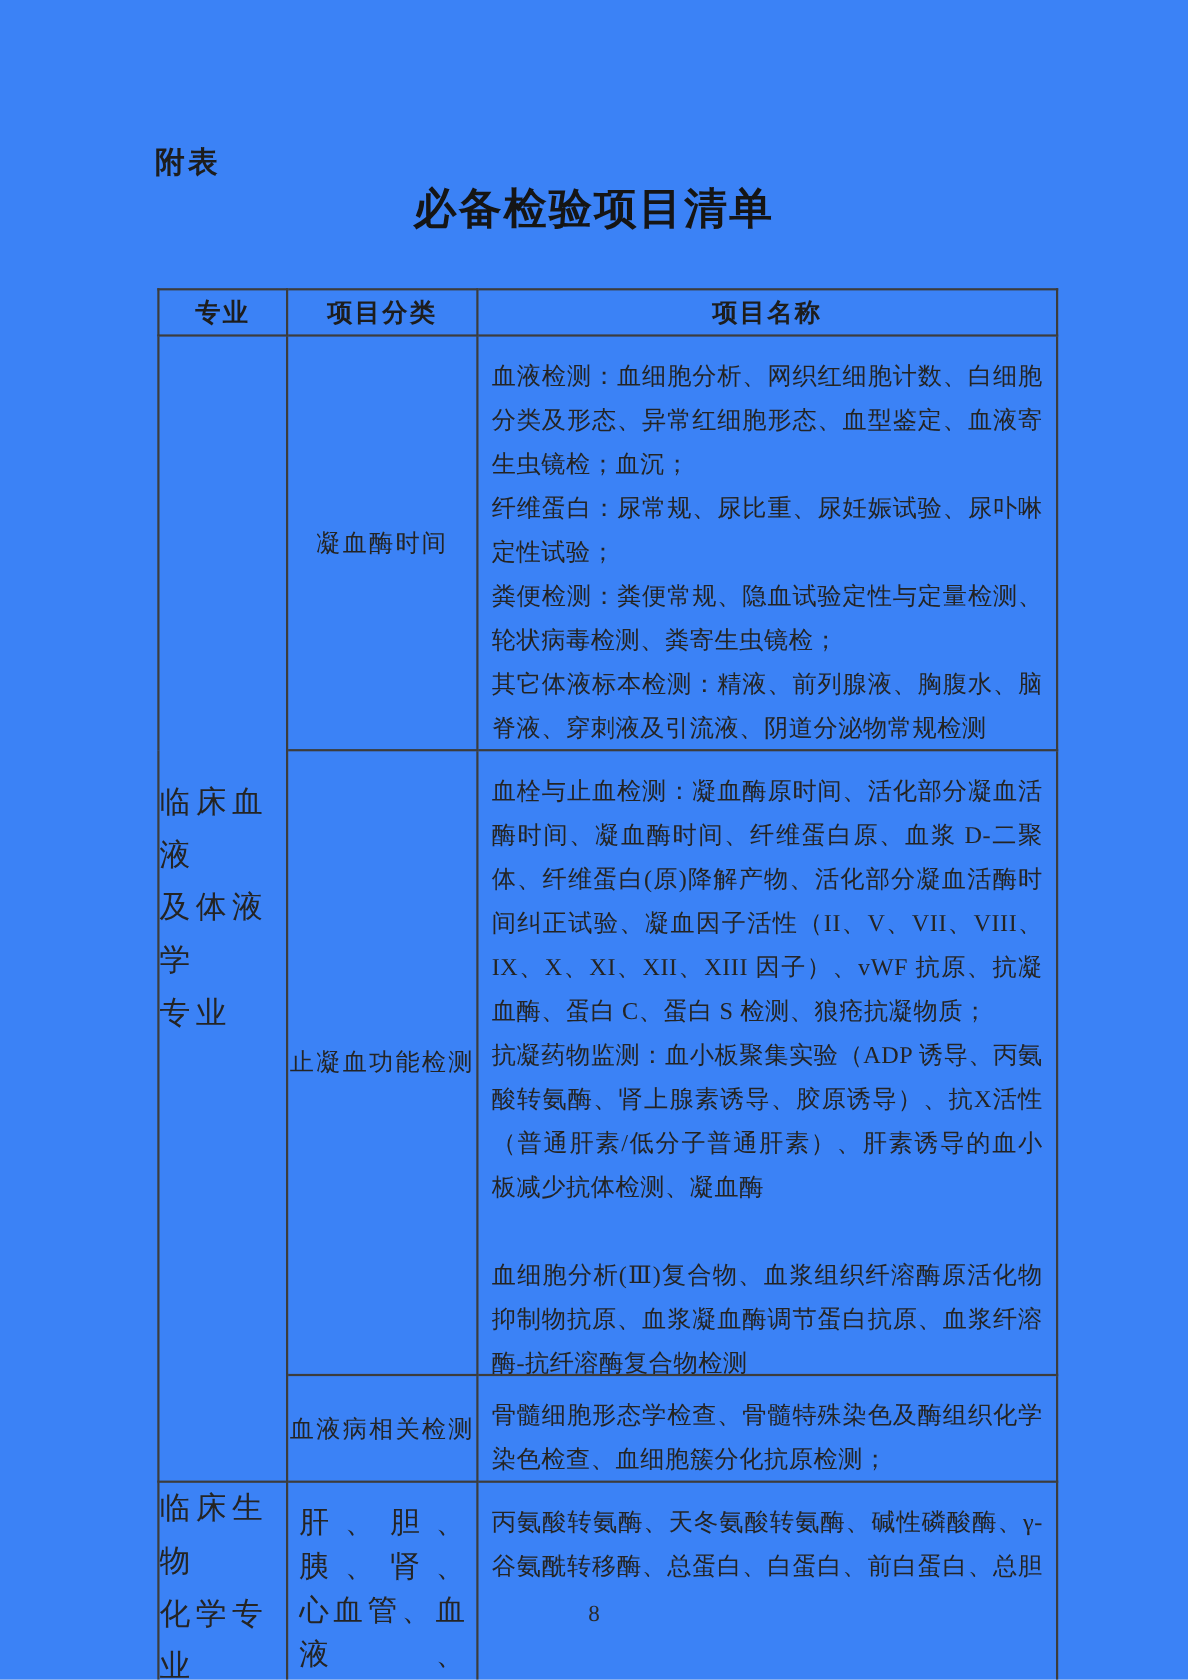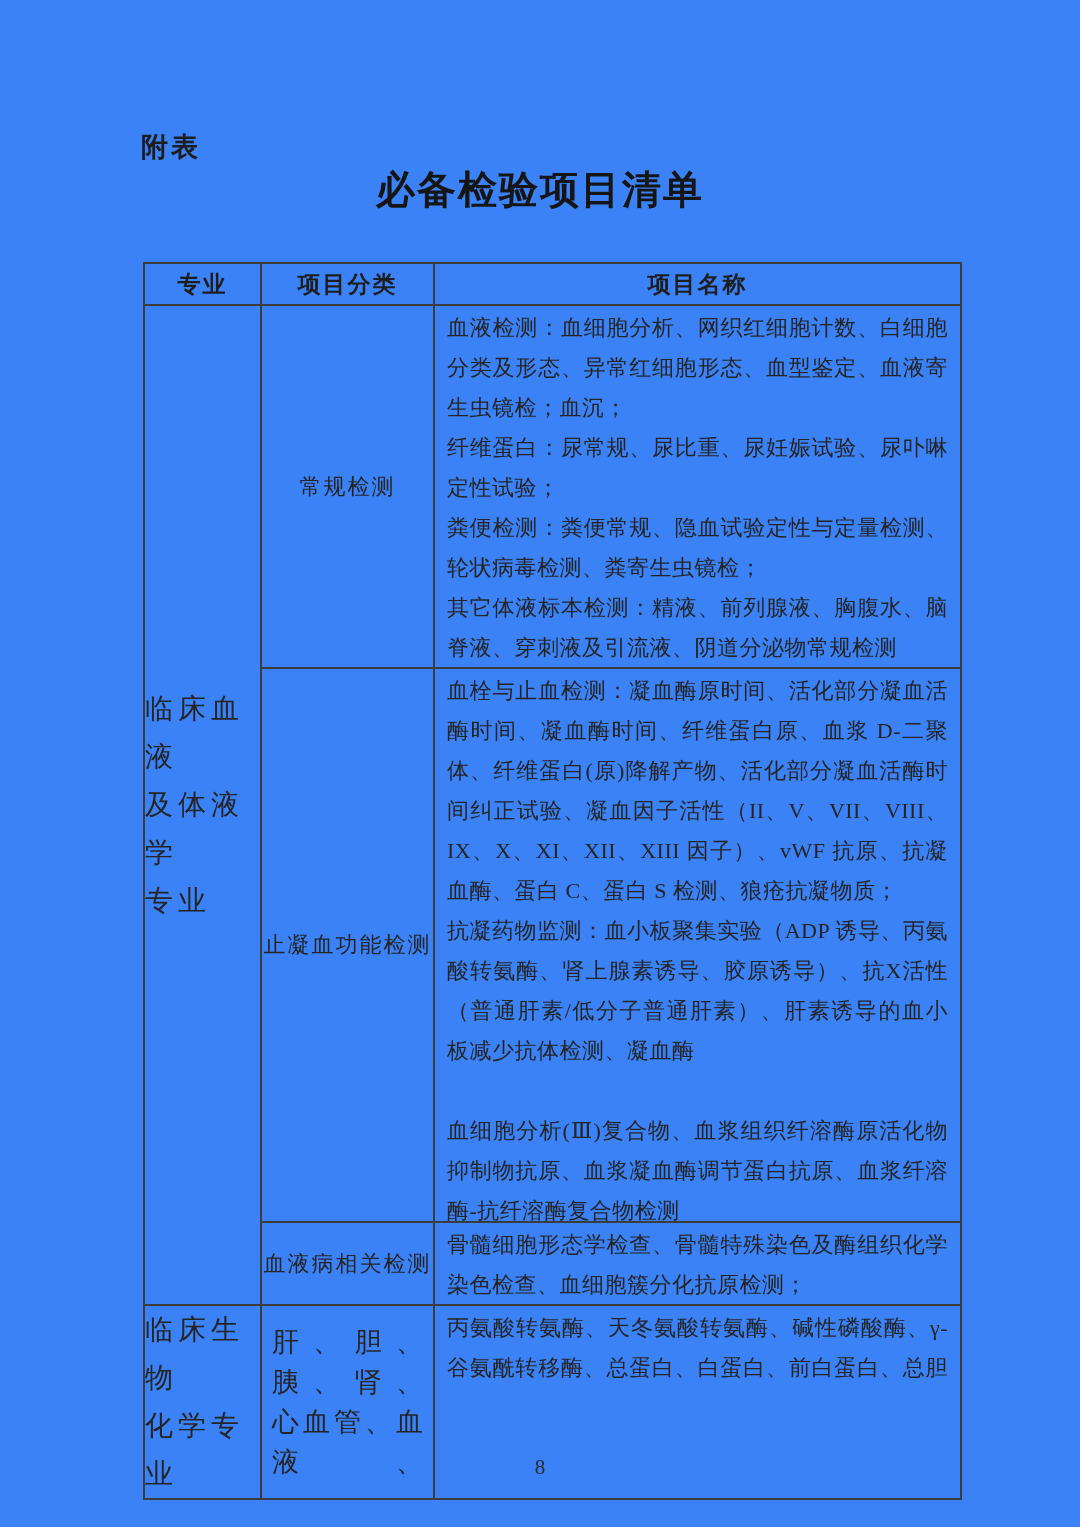--- a/index.html
+++ b/index.html
@@ -87,21 +87,21 @@
     text-align: justify;
     text-align-last: justify;
     letter-spacing: 0;
     font-size: 27px;
     line-height: 40px;
     padding: 0 10px;
   }
 
   td.items-cell {
     vertical-align: top;
-    padding: 2px 12px 0 12px;
+    padding: 16px 12px 0 12px;
   }
   .cellbox { overflow: hidden; }
   .cellbox.h-r1 { height: 359px; }
   .cellbox.h-r2 { height: 550px; }
   .cellbox.h-r3 { height: 79px; }
   .cellbox.h-r4 { height: 76px; }
 
   .para {
     margin: 0;
     font-size: 22px;
@@ -142,21 +142,21 @@
       <tr>
         <th>专业</th>
         <th>项目分类</th>
         <th>项目名称</th>
       </tr>
 
       <tr>
         <td class="specialty-cell" rowspan="3">临床血液
 及体液学
 专业</td>
-        <td class="category-cell">常规检测</td>
+        <td class="category-cell">凝血酶时间</td>
         <td class="items-cell">
           <div class="cellbox h-r1">
             <p class="para">血液检测：血细胞分析、网织红细胞计数、白细胞分类及形态、异常红细胞形态、血型鉴定、血液寄生虫镜检；血沉；</p>
             <p class="para">纤维蛋白：尿常规、尿比重、尿妊娠试验、尿卟啉定性试验；</p>
             <p class="para">粪便检测：粪便常规、隐血试验定性与定量检测、轮状病毒检测、粪寄生虫镜检；</p>
             <p class="para">其它体液标本检测：精液、前列腺液、胸腹水、脑脊液、穿刺液及引流液、阴道分泌物常规检测</p>
           </div>
         </td>
       </tr>
 

